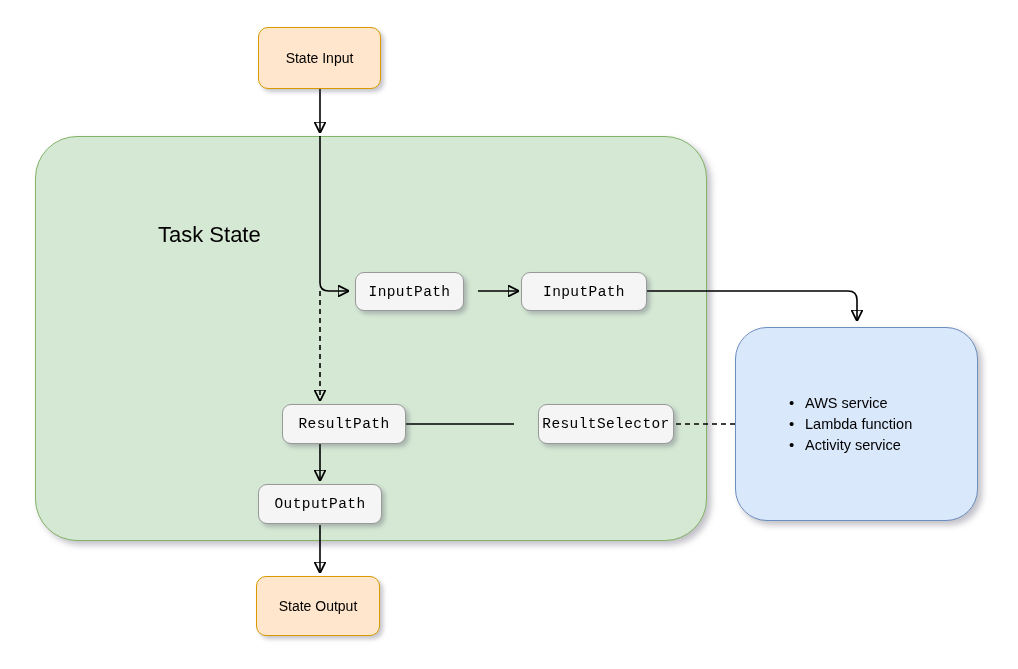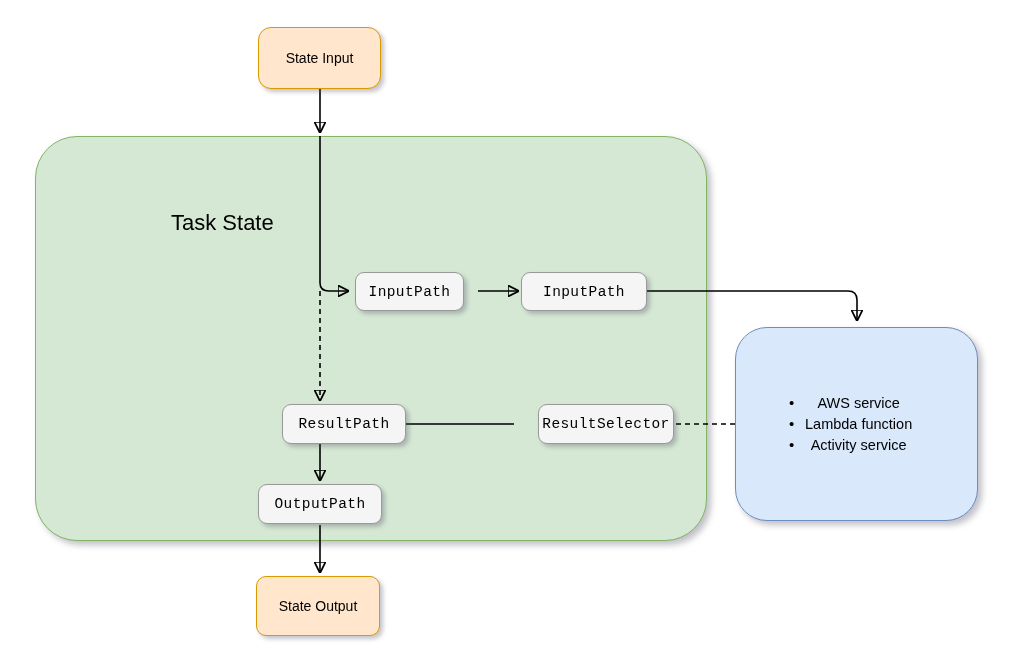--- a/index.html
+++ b/index.html
@@ -110,25 +110,25 @@
     stroke-dasharray: 5 4;
   }
 </style>
 </head>
 <body>
 
 <div id="canvas">
 
   <div class="group-green" style="left:35px; top:136px; width:672px; height:405px;"></div>
 
-  <div class="group-title" style="left:158px; top:210px;margin-left:13px;">Task State</div>
+  <div class="group-title" style="left:158px; top:222px;">Task State</div>
 
   <div class="group-blue" style="left:735px; top:327px; width:243px; height:194px;"></div>
 
-  <ul class="bullet-list" style="left:789px; top:393px;text-align:center;">
+  <ul class="bullet-list" style="left:789px; top:393px;">
     <li>AWS service</li>
     <li>Lambda function</li>
     <li>Activity service</li>
   </ul>
 
   <svg id="wires" viewBox="0 0 1018 669">
     <defs>
       <marker id="arrow" viewBox="0 0 10 10" refX="9" refY="5" markerWidth="7" markerHeight="7" orient="auto-start-reverse">
         <path d="M 0 0 L 10 5 L 0 10 z" fill="#000000" stroke="none"></path>
       </marker>
@@ -148,21 +148,21 @@
 
     <line class="dashed" x1="735" y1="424" x2="656" y2="424" marker-end="url(#arrow)"></line>
 
     <line x1="514" y1="424" x2="384" y2="424" marker-end="url(#arrow)"></line>
 
     <line x1="320" y1="444" x2="320" y2="480" marker-end="url(#arrow)"></line>
 
     <line x1="320" y1="525" x2="320" y2="572" marker-end="url(#arrow)"></line>
   </svg>
 
-  <div class="node terminal" style="left:258px; top:27px; width:123px; height:62px;border-radius:13px;">State Input</div>
+  <div class="node terminal" style="left:258px; top:27px; width:123px; height:62px;">State Input</div>
 
   <div class="node terminal" style="left:256px; top:576px; width:124px; height:60px;text-align:center;">State Output</div>
 
   <div class="node field" style="left:355px; top:272px; width:109px; height:39px;">InputPath</div>
 
   <div class="node field" style="left:521px; top:272px; width:126px; height:39px;">InputPath</div>
 
   <div class="node field" style="left:538px; top:404px; width:136px; height:40px;">ResultSelector</div>
 
   <div class="node field" style="left:258px; top:404px; width:124px; height:40px;margin-left:24px;">ResultPath</div>

